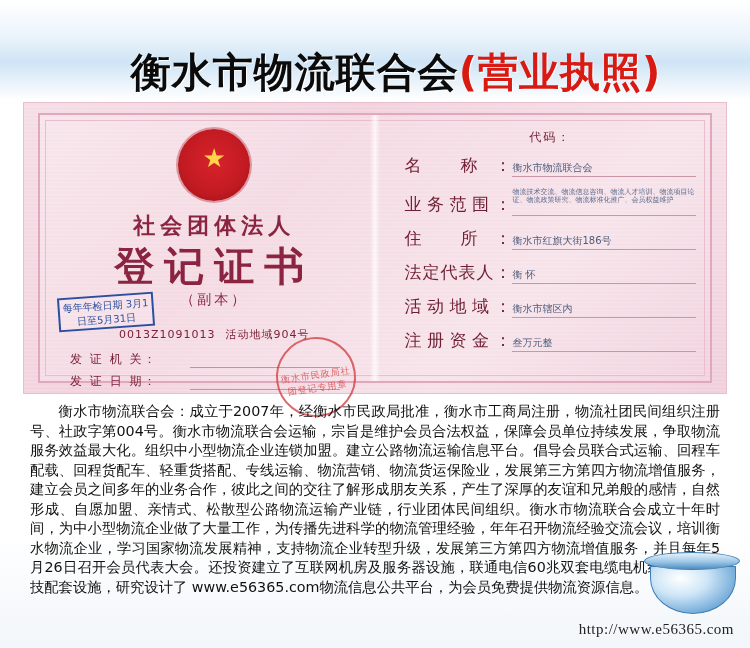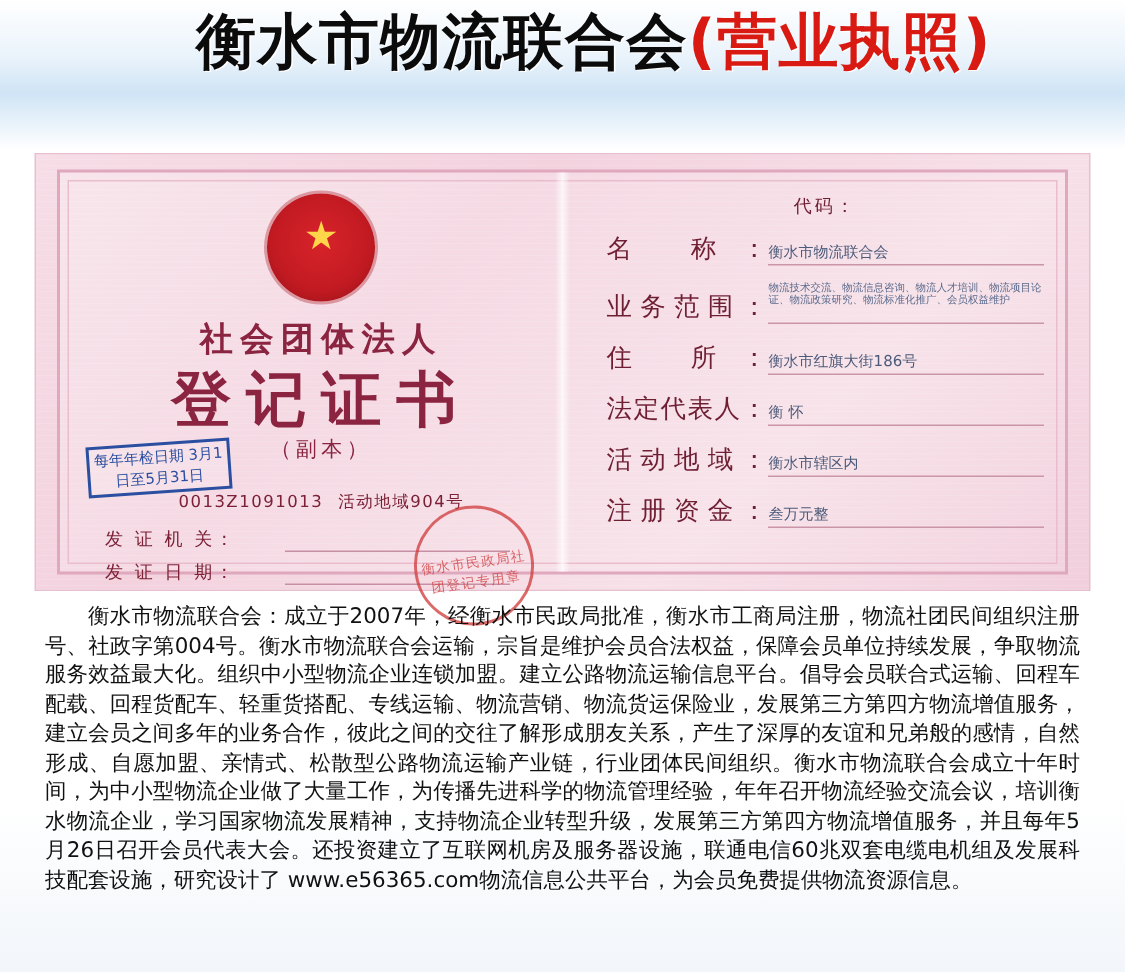--- a/index.html
+++ b/index.html
@@ -20,21 +20,21 @@
     background: linear-gradient(180deg, #ffffff 0%, #ffffff 82%, #f2f6fa 100%);
     overflow: hidden;
   }
 
   
   .header {
     position: relative;
     height: 100px;
     background: linear-gradient(180deg, #ffffff 0%, #eaf3fb 38%, #cfe4f5 62%, #ffffff 100%);
     display: flex;
-    align-items: flex-start;
+    align-items: flex-end;
     justify-content: center;
     padding-left: 42px;
   }
   .header-title {
     font-family: "DejaVu Sans", sans-serif;
     font-weight: bold;
     font-size: 40px;
     letter-spacing: 1px;
     white-space: nowrap;
     text-shadow: 1px 1px 0 #ffffff;
@@ -244,20 +244,21 @@
     white-space: nowrap;
     overflow: hidden;
   }
   .field.multi .f-value {
     border-bottom: 1px solid #cb95a8;
     font-size: 7px;
     line-height: 8px;
     white-space: normal;
     color: #5a6a8c;
     min-height: 26px;
+    font-family: Liberation Mono, monospace;
   }
 
   
   .body-text {
     position: relative;
     width: 690px;
     margin: 8px auto 0 auto;
     font-family: "DejaVu Sans", sans-serif;
     font-size: 14.3px;
     line-height: 19.5px;
@@ -377,14 +378,21 @@
           </div>
         </div>
       </div>
     </div>
   </div>
 
   <div class="body-text">
     <p class="indent">衡水市物流联合会：成立于2007年，经衡水市民政局批准，衡水市工商局注册，物流社团民间组织注册号、社政字第004号。衡水市物流联合会运输，宗旨是维护会员合法权益，保障会员单位持续发展，争取物流服务效益最大化。组织中小型物流企业连锁加盟。建立公路物流运输信息平台。倡导会员联合式运输、回程车配载、回程货配车、轻重货搭配、专线运输、物流营销、物流货运保险业，发展第三方第四方物流增值服务，建立会员之间多年的业务合作，彼此之间的交往了解形成朋友关系，产生了深厚的友谊和兄弟般的感情，自然形成、自愿加盟、亲情式、松散型公路物流运输产业链，行业团体民间组织。衡水市物流联合会成立十年时间，为中小型物流企业做了大量工作，为传播先进科学的物流管理经验，年年召开物流经验交流会议，培训衡水物流企业，学习国家物流发展精神，支持物流企业转型升级，发展第三方第四方物流增值服务，并且每年5月26日召开会员代表大会。还投资建立了互联网机房及服务器设施，联通电信60兆双套电缆电机组及发展科技配套设施，研究设计了 www.e56365.com物流信息公共平台，为会员免费提供物流资源信息。</p>
   </div>
 
+  <div class="footer">
+    <div class="vase">
+      <div class="bowl"></div>
+      <div class="rim"></div>
+    </div>
+    <div class="footer-url">http://www.e56365.com</div>
+  </div>
 
 </div>
 
 </body></html>

